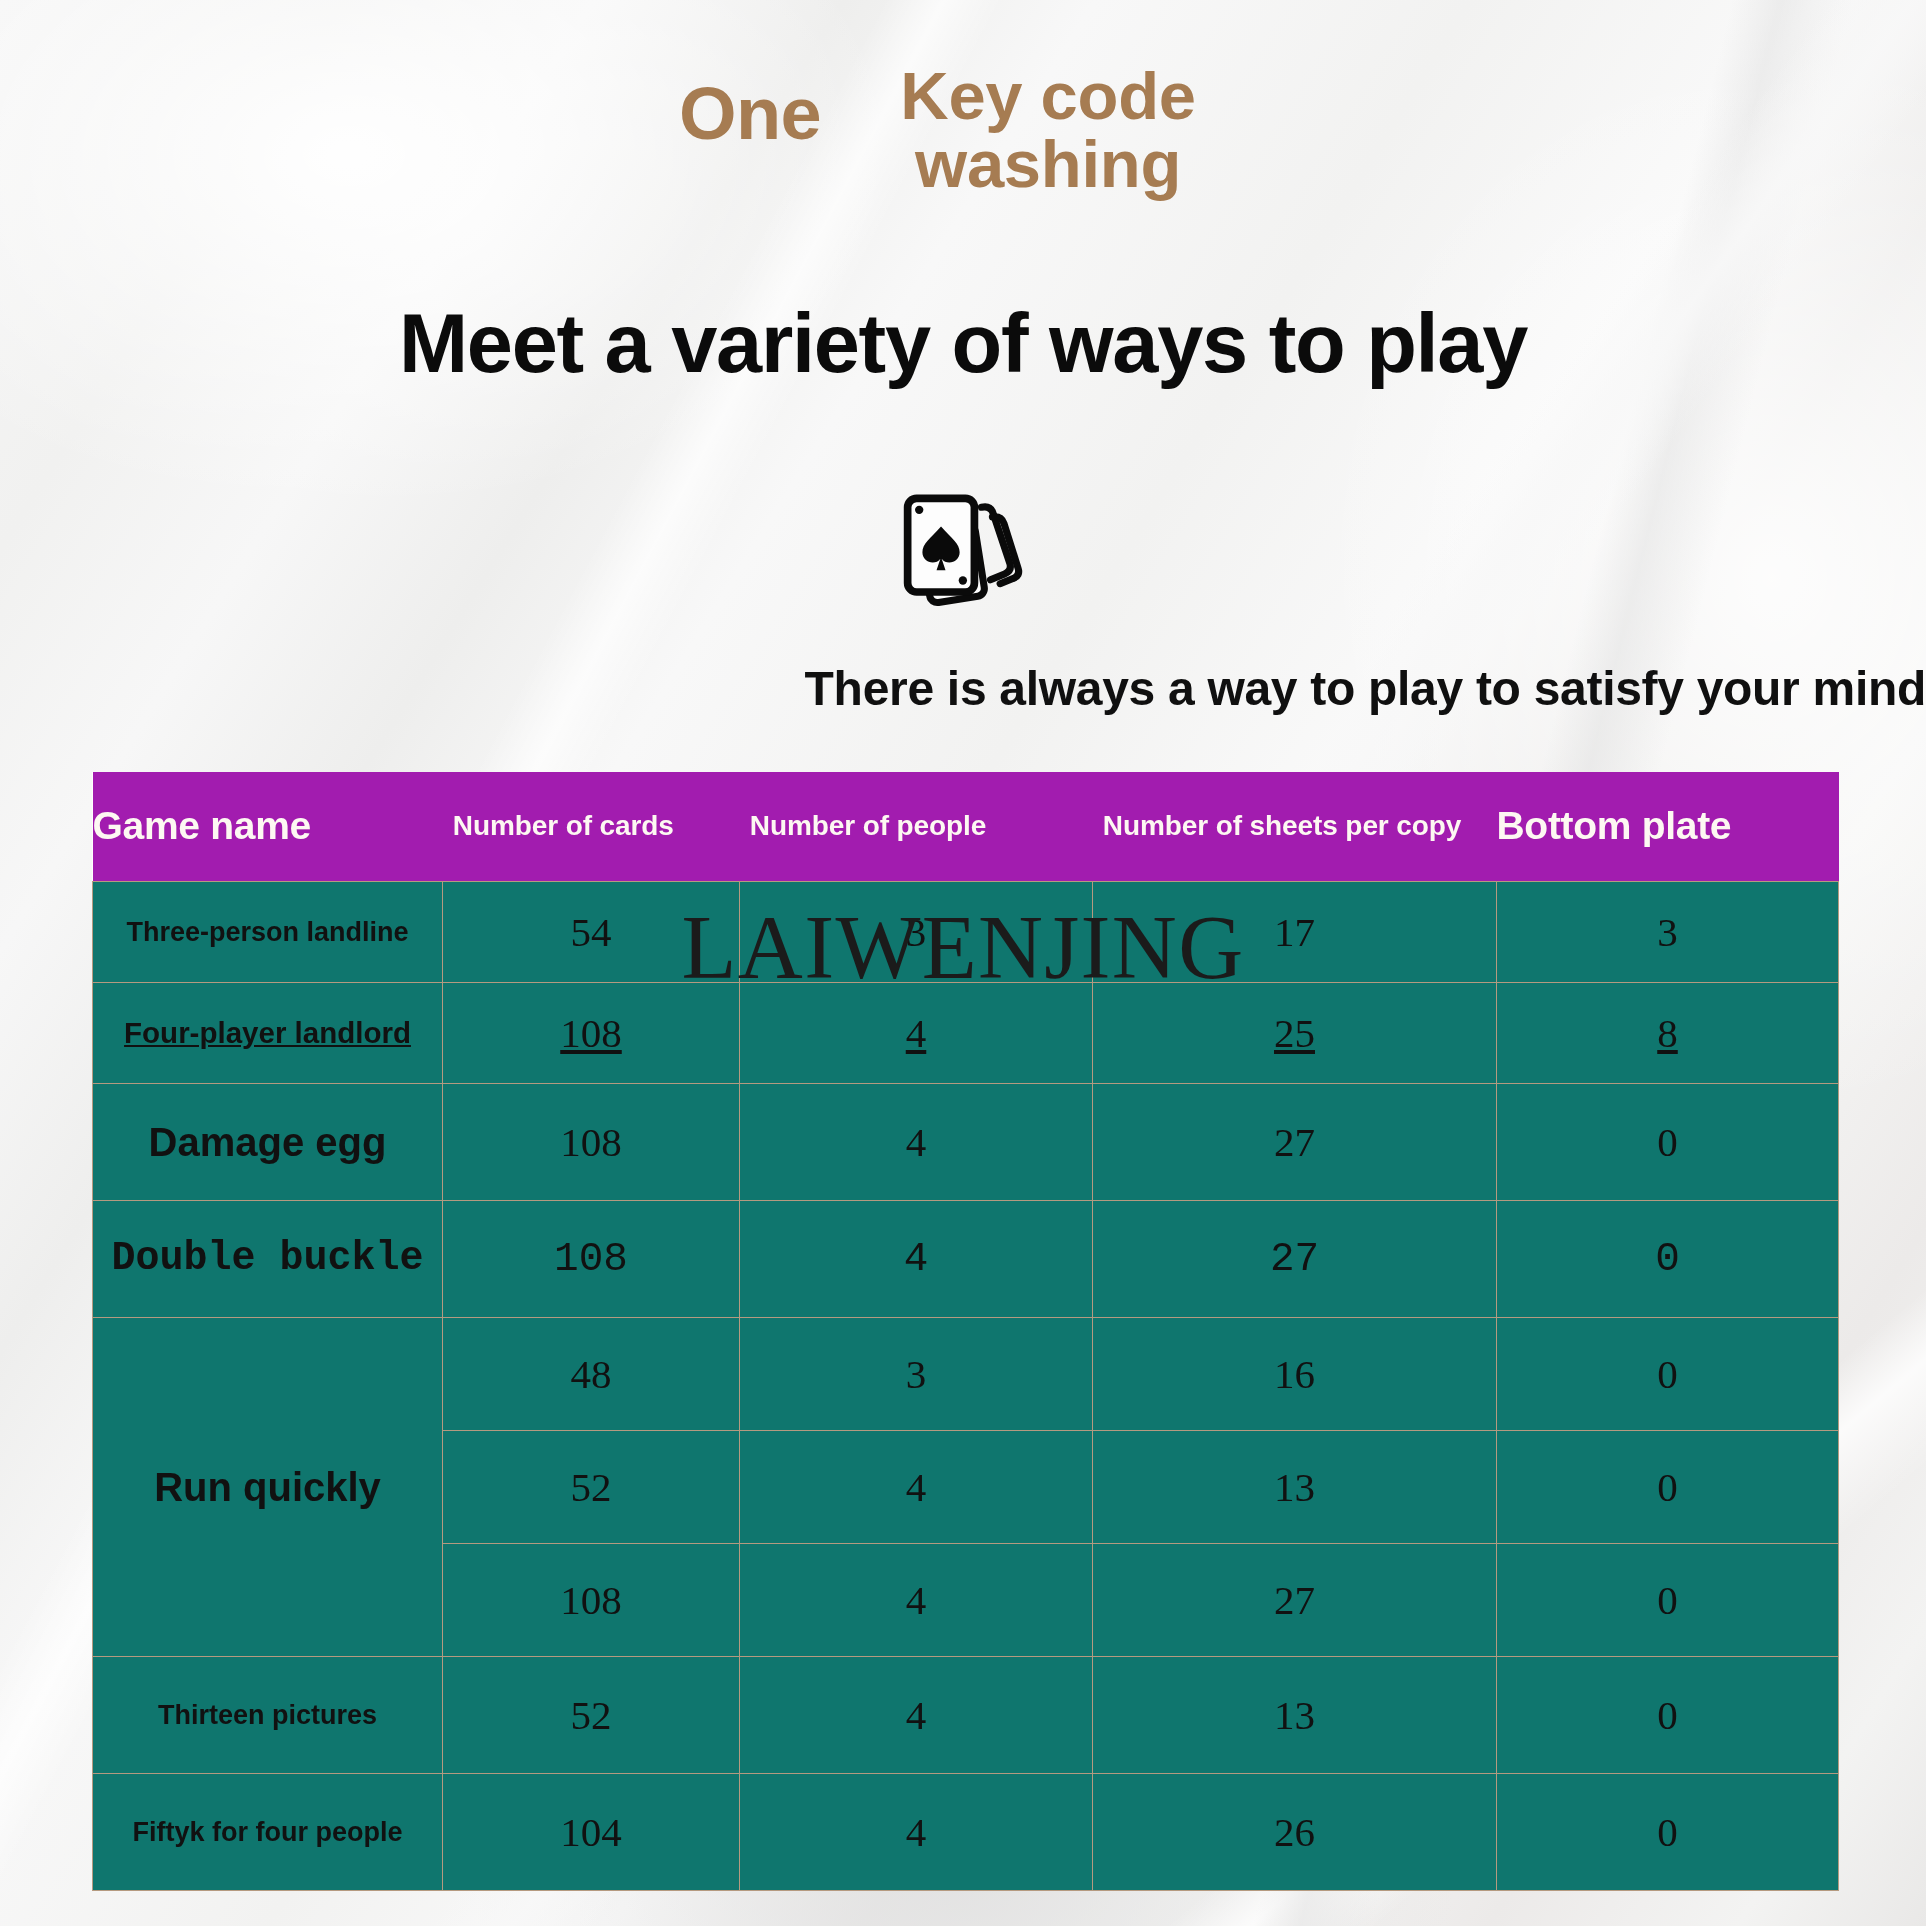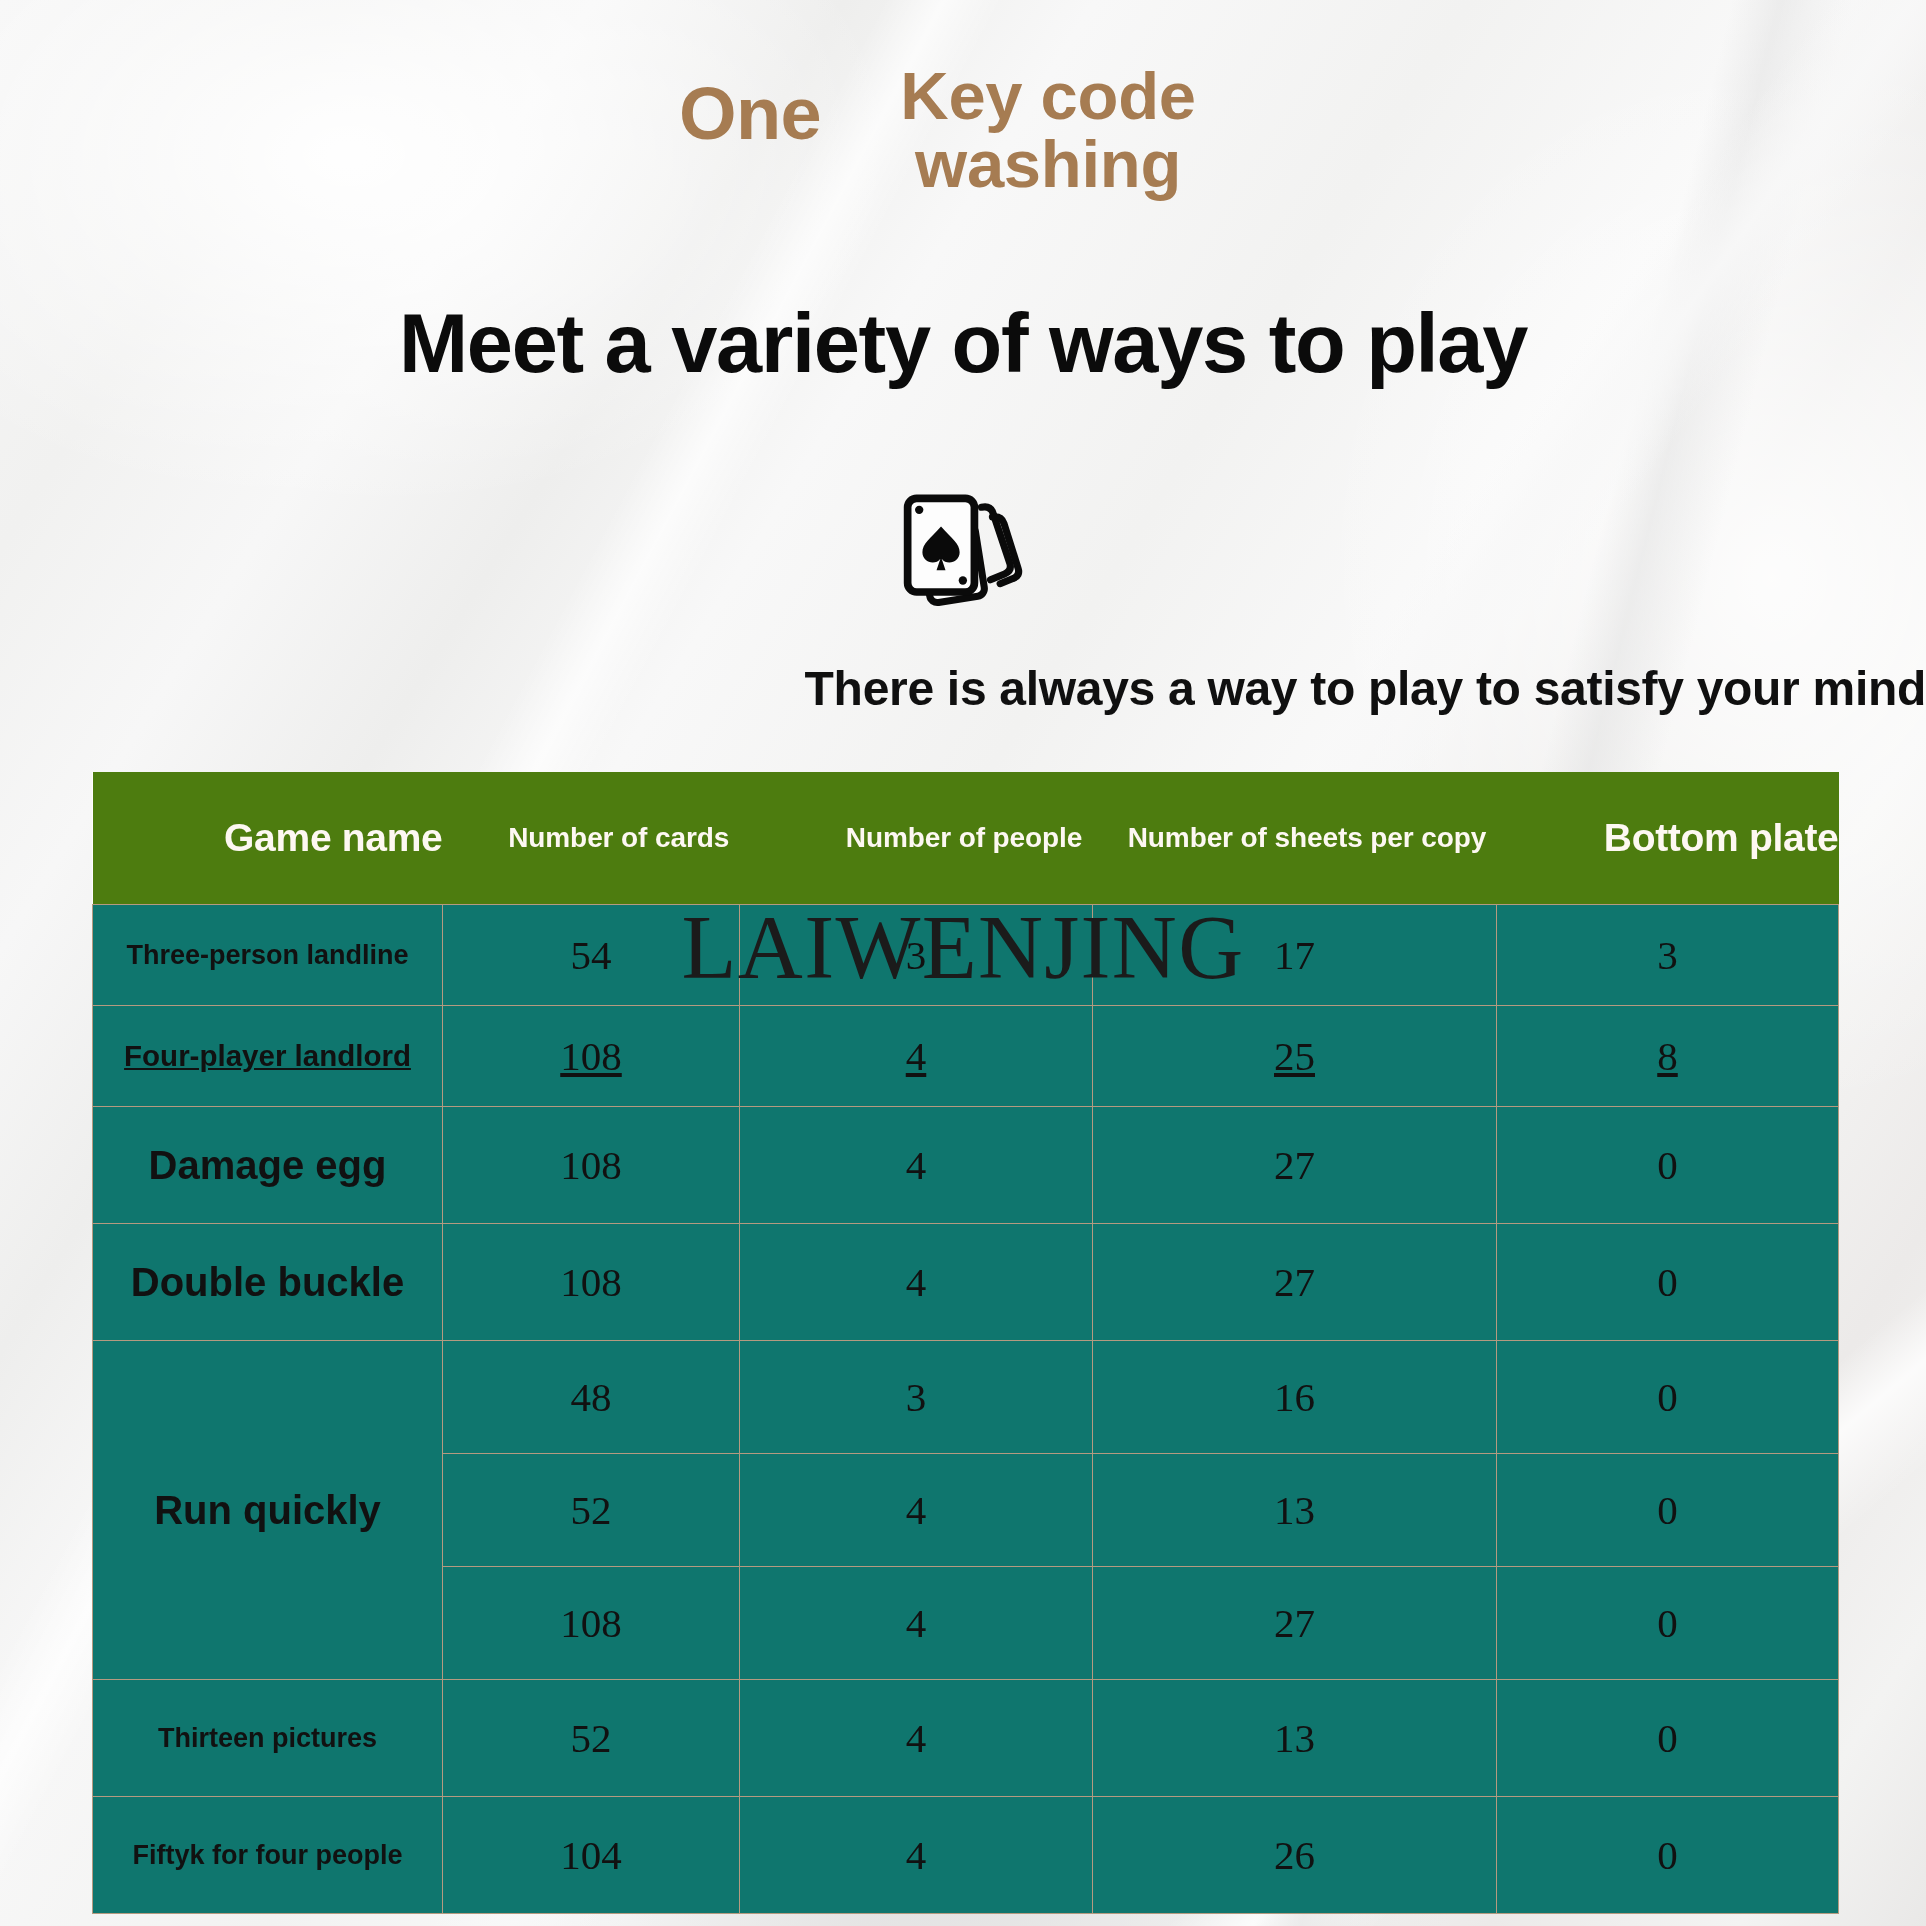--- a/index.html
+++ b/index.html
@@ -128,27 +128,27 @@
     table-layout: fixed;
     background: #fffefd;
   }
   table.games col.c-name  { width: 350px; }
   table.games col.c-cards { width: 297px; }
   table.games col.c-ppl   { width: 353px; }
   table.games col.c-sheet { width: 404px; }
   table.games col.c-plate { width: 342px; }
 
   thead th {
-    background: #4d7c0f;
+    background: #a21caf;
     color: #fdf8f2;
     border: none;
     padding: 0;
-    height: 132px;
+    height: 109px;
     vertical-align: middle;
-    text-align: right;
+    text-align: left;
     line-height: 1.08;
   }
   th .h-big {
     font-size: 39px;
     font-weight: 700;
     letter-spacing: -0.3px;
     display: block;
   }
   th .h-sm {
     font-size: 28px;
@@ -176,21 +176,21 @@
     font-weight: 400;
     font-family: "Liberation Serif", serif;
   }
   .n-sm   { font-size: 27px; }
   .n-md   { font-size: 29.5px; }
   .n-lg   { font-size: 40px; }
 
   tr.r1 td { height: 98px; }
   tr.r2 td { height: 98px; text-decoration: underline; }
   tr.r3 td { height: 114px; }
-  tr.r4 td { height: 114px; }
+  tr.r4 td { height: 114px; font-family: Liberation Mono, monospace; }
   tr.rq td { height: 110px; margin-left: 8px; }
   tr.r8 td { height: 114px; }
   tr.r9 td { height: 114px; }
 
   td.rq-name {
     font-size: 40px;
     font-weight: 700;
   }
 
   

